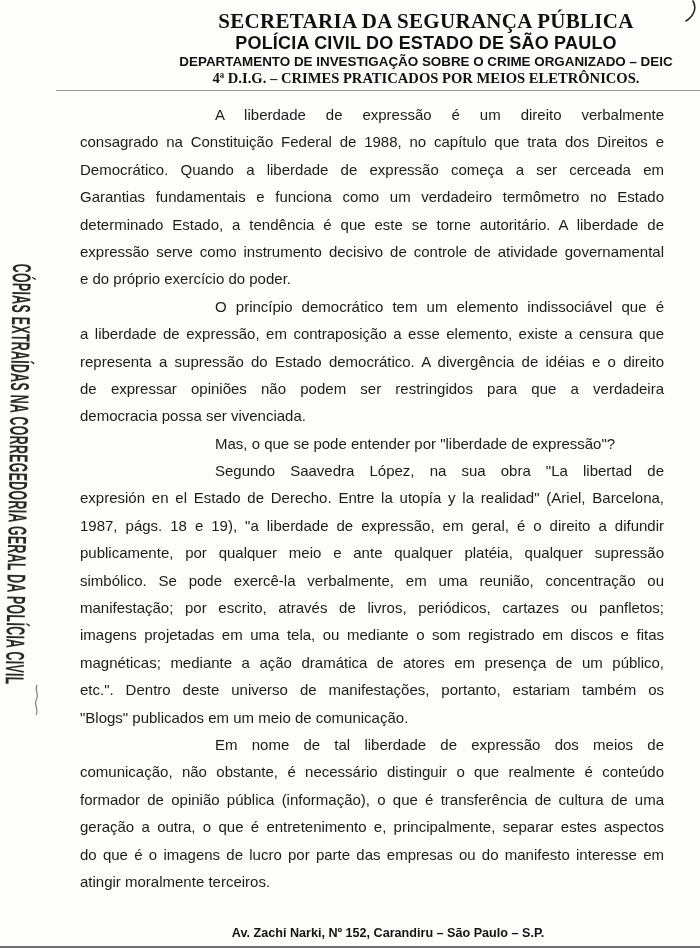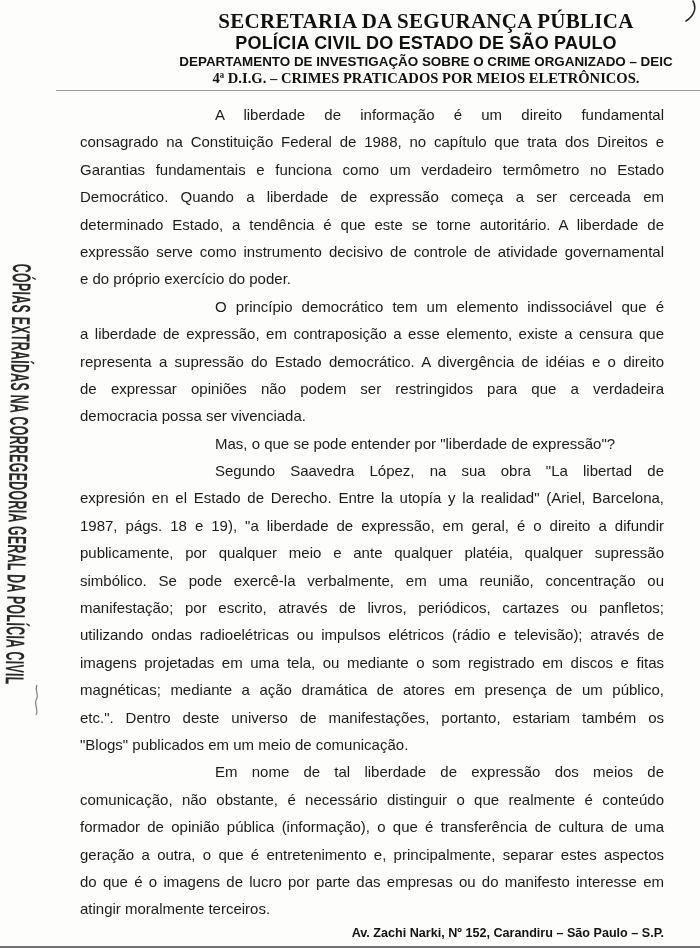--- a/index.html
+++ b/index.html
@@ -29,21 +29,21 @@
   
   .side-stamp {
     position:absolute; left:37px; top:264px;
     transform-origin:0 0; transform:rotate(91deg) scaleX(0.48);
     font-weight:bold; font-size:26px; letter-spacing:.5px;
     white-space:nowrap; color:#181818; opacity:.92;
   }
   .side-squiggle { position:absolute; left:31px; top:684px; opacity:.7; }
   
   .footer {
-    position:absolute; top:926px; left:80px; width:584px; text-align:right;
+    position:absolute; top:926px; left:96px; width:584px; text-align:center;
     font-weight:bold; font-size:12.6px; color:#121212;
   }
   .bottom-edge { position:absolute; left:0; bottom:0; width:100%; height:2px; background:#6f6f6f; }
 </style>
 </head>
 <body>
 
 <div class="page">
 
 
@@ -64,40 +64,39 @@
 
   <div class="side-stamp">CÓPIAS EXTRAÍDAS NA CORREGEDORIA GERAL DA POLÍCIA CIVIL</div>
 
   <div class="side-squiggle">
     <svg width="12" height="32" viewBox="0 0 12 32">
       <path d="M6 1 C3 6 9 11 5 16 C3 21 8 26 5 31" stroke="#4a4a4a" stroke-width="1.2" fill="none"></path>
     </svg>
   </div>
 
   <div class="doc-body">
-      <div class="line first">A liberdade de informação é um direito fundamental</div>
+      <div class="line first">A liberdade de expressão é um direito verbalmente</div>
       <div class="line">consagrado na Constituição Federal de 1988, no capítulo que trata dos Direitos e</div>
+      <div class="line">Democrático. Quando a liberdade de expressão começa a ser cerceada em</div>
       <div class="line">Garantias fundamentais e funciona como um verdadeiro termômetro no Estado</div>
-      <div class="line">Democrático. Quando a liberdade de expressão começa a ser cerceada em</div>
       <div class="line">determinado Estado, a tendência é que este se torne autoritário. A liberdade de</div>
       <div class="line">expressão serve como instrumento decisivo de controle de atividade governamental</div>
       <div class="line plast">e do próprio exercício do poder.</div>
       <div class="line first">O princípio democrático tem um elemento indissociável que é</div>
       <div class="line">a liberdade de expressão, em contraposição a esse elemento, existe a censura que</div>
       <div class="line">representa a supressão do Estado democrático. A divergência de idéias e o direito</div>
       <div class="line">de expressar opiniões não podem ser restringidos para que a verdadeira</div>
       <div class="line plast">democracia possa ser vivenciada.</div>
       <div class="line first plast">Mas, o que se pode entender por "liberdade de expressão"?</div>
       <div class="line first">Segundo Saavedra López, na sua obra "La libertad de</div>
       <div class="line">expresión en el Estado de Derecho. Entre la utopía y la realidad" (Ariel, Barcelona,</div>
       <div class="line">1987, págs. 18 e 19), "a liberdade de expressão, em geral, é o direito a difundir</div>
       <div class="line">publicamente, por qualquer meio e ante qualquer platéia, qualquer supressão</div>
       <div class="line">simbólico. Se pode exercê-la verbalmente, em uma reunião, concentração ou</div>
       <div class="line">manifestação; por escrito, através de livros, periódicos, cartazes ou panfletos;</div>
-      <div class="line">utilizando ondas radioelétricas ou impulsos elétricos (rádio e televisão); através de</div>
       <div class="line">imagens projetadas em uma tela, ou mediante o som registrado em discos e fitas</div>
       <div class="line">magnéticas; mediante a ação dramática de atores em presença de um público,</div>
       <div class="line">etc.". Dentro deste universo de manifestações, portanto, estariam também os</div>
       <div class="line plast">"Blogs" publicados em um meio de comunicação.</div>
       <div class="line first">Em nome de tal liberdade de expressão dos meios de</div>
       <div class="line">comunicação, não obstante, é necessário distinguir o que realmente é conteúdo</div>
       <div class="line">formador de opinião pública (informação), o que é transferência de cultura de uma</div>
       <div class="line">geração a outra, o que é entretenimento e, principalmente, separar estes aspectos</div>
       <div class="line">do que é o imagens de lucro por parte das empresas ou do manifesto interesse em</div>
       <div class="line plast">atingir moralmente terceiros.</div>

